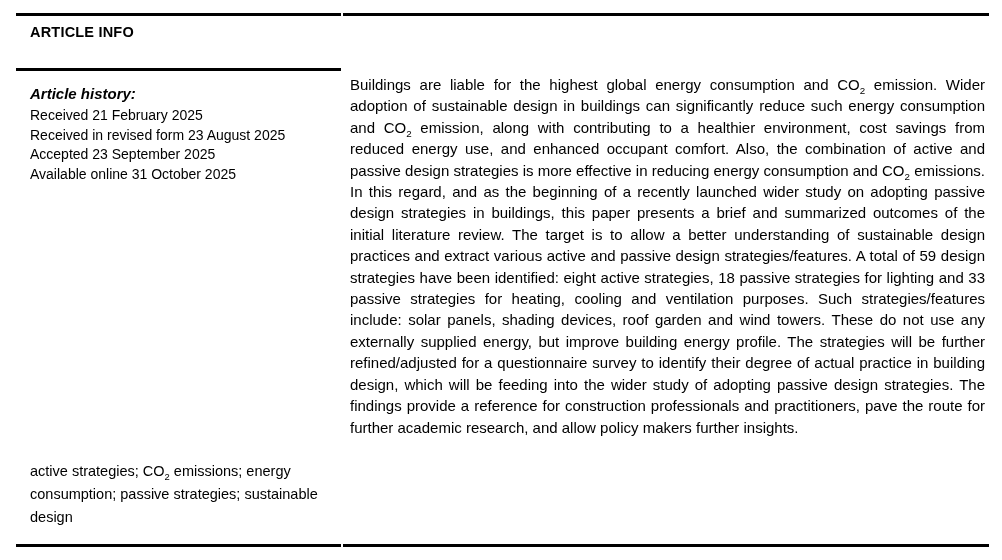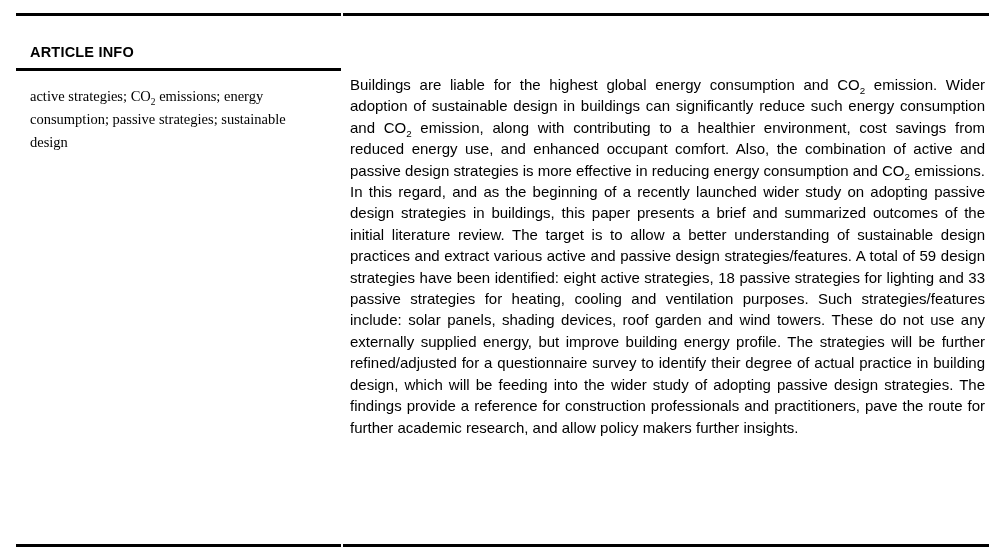--- a/index.html
+++ b/index.html
@@ -28,21 +28,21 @@
     border-bottom: 3px solid #000000;
   }
   .col-left  { width: 325px; }
   .col-right { width: 646px; }
   .head-cell {
     height: 55px;
     flex: 0 0 55px;
     border-bottom: 3px solid #000000;
     display: flex;
     align-items: flex-end;
-    padding: 0 0 8px 14px;
+    padding: 0 0 28px 14px;
     font-weight: bold;
     font-size: 14.5px;
     letter-spacing: 0.2px;
   }
   .body-cell { flex: 1 1 auto; }
   .left-body {
     display: flex;
     flex-direction: column;
     justify-content: space-between;
     padding: 14px 8px 15px 14px;
@@ -54,41 +54,47 @@
     margin-bottom: 4px;
   }
   .history-item {
     font-size: 14px;
     line-height: 19.5px;
   }
   .keywords-text {
     font-size: 14.5px;
     line-height: 23px;
     width: 295px;
-    font-family: Liberation Serif, serif;
   }
   .right-body { padding: 46px 4px 8px 7px; margin-top: 12px; }
   .abstract-text {
     font-size: 15px;
     line-height: 21.4px;
     text-align: justify;
   }
   sub { font-size: 0.65em; line-height: 0; }
 </style>
 </head>
 <body>
 
 <div class="paper-table">
 
   <div class="col col-left">
     <div class="head-cell">
       <span>ARTICLE INFO</span>
     </div>
     <div class="body-cell left-body">
       <div>
+        <div class="section-title">Article history:</div>
+        <div class="history-item">Received 21 February 2025</div>
+        <div class="history-item">Received in revised form 23 August 2025</div>
+        <div class="history-item">Accepted 23 September 2025</div>
+        <div class="history-item">Available online 31 October 2025</div>
+      </div>
+      <div>
         <div class="keywords-text">active strategies; CO<sub>2</sub> emissions; energy consumption; passive strategies; sustainable design</div>
       </div>
     </div>
   </div>
 
   <div class="col col-right">
     <div class="body-cell right-body">
       <p class="abstract-text">Buildings are liable for the highest global energy consumption and CO<sub>2</sub> emission. Wider adoption of sustainable design in buildings can significantly reduce such energy consumption and CO<sub>2</sub> emission, along with contributing to a healthier environment, cost savings from reduced energy use, and enhanced occupant comfort. Also, the combination of active and passive design strategies is more effective in reducing energy consumption and CO<sub>2</sub> emissions. In this regard, and as the beginning of a recently launched wider study on adopting passive design strategies in buildings, this paper presents a brief and summarized outcomes of the initial literature review. The target is to allow a better understanding of sustainable design practices and extract various active and passive design strategies/features. A total of 59 design strategies have been identified: eight active strategies, 18 passive strategies for lighting and 33 passive strategies for heating, cooling and ventilation purposes. Such strategies/features include: solar panels, shading devices, roof garden and wind towers. These do not use any externally supplied energy, but improve building energy profile. The strategies will be further refined/adjusted for a questionnaire survey to identify their degree of actual practice in building design, which will be feeding into the wider study of adopting passive design strategies. The findings provide a reference for construction professionals and practitioners, pave the route for further academic research, and allow policy makers further insights.</p>
     </div>
   </div>

